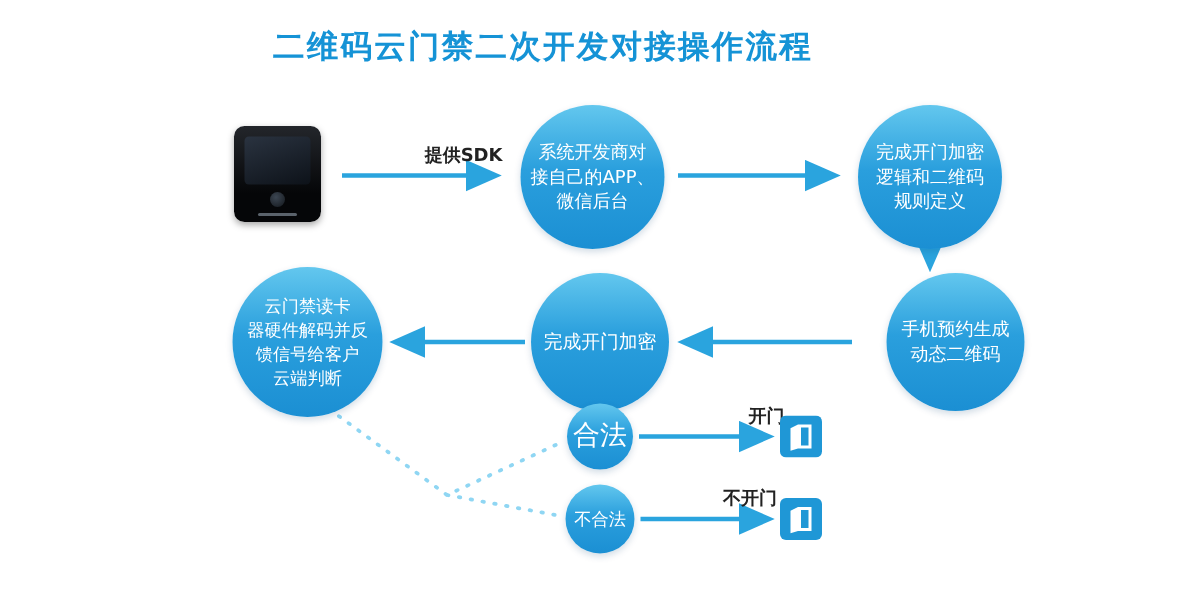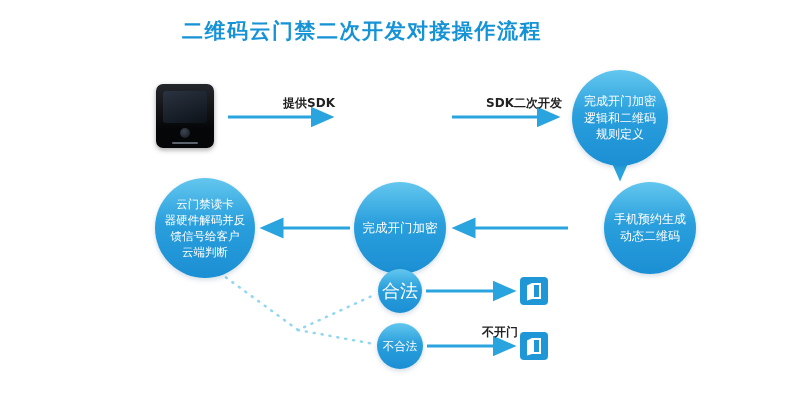--- a/index.html
+++ b/index.html
@@ -11,21 +11,21 @@
 
   .overlay { position:absolute; top:0; left:0; z-index:1; pointer-events:none; }
 
   .node { position:absolute; z-index:2; border-radius:50%;
           background:linear-gradient(180deg,#63c7ee 0%,#2a9fdd 45%,#1b8fd3 100%);
           color:#ffffff; display:flex; align-items:center; justify-content:center;
           text-align:center; white-space:pre-line; line-height:1.4;
           box-shadow:0 2px 5px rgba(0,60,110,0.18); }
   .n-developer { left:347px; top:70px;  width:96px;  height:96px;  font-size:12px; }
   .n-encrypt   { left:572px; top:70px;  width:96px;  height:96px;  font-size:12px;text-align:center; }
-  .n-qrcode    { left:604px; top:182px; width:92px;  height:92px;  font-size:12px; }
+  .n-qrcode    { left:591px; top:182px; width:92px;  height:92px;  font-size:12px; }
   .n-scan      { left:354px; top:182px; width:92px;  height:92px;  font-size:12.5px; }
   .n-reader    { left:155px; top:178px; width:100px; height:100px; font-size:11.5px; }
   .n-legal     { left:378px; top:269px; width:44px;  height:44px;  font-size:18px; }
   .n-illegal   { left:377px; top:323px; width:46px;  height:46px;  font-size:11.5px; }
 
   .flow-label { position:absolute; z-index:2; color:#222222; font-size:12px;
                 font-weight:bold; width:110px; text-align:right; }
   .l-sdk     { left:225px; top:95px; }
   .l-sdk2    { left:452px; top:95px; }
   .l-open    { left:413px; top:269px; }
@@ -72,35 +72,38 @@
   </svg>
 
   <div class="device">
     <div class="device-screen"></div>
     <div class="device-dot"></div>
     <div class="device-brand">
         <span></span>
       </div>
   </div>
 
+  <div class="node n-developer">系统开发商对
+接自己的APP、
+微信后台</div>
   <div class="node n-encrypt">完成开门加密
 逻辑和二维码
 规则定义</div>
   <div class="node n-qrcode">手机预约生成
 动态二维码</div>
   <div class="node n-scan">完成开门加密</div>
   <div class="node n-reader">云门禁读卡
 器硬件解码并反
 馈信号给客户
 云端判断</div>
   <div class="node n-legal">合法</div>
   <div class="node n-illegal">不合法</div>
 
   <div class="flow-label l-sdk">提供SDK</div>
-  <div class="flow-label l-sdk2">SDK二次开发</div>
+  <div class="flow-label l-open">开门</div>
   <div class="flow-label l-noopen">不开门</div>
 
   <svg class="door" style="left:520px; top:277px;" viewBox="0 0 28 28">
     <rect x="0" y="0" width="28" height="28" rx="4" fill="#1f97d6"></rect>
     <rect x="12" y="6" width="9" height="16" fill="#ffffff"></rect>
     <rect x="14" y="8" width="5" height="12" fill="#1f97d6"></rect>
     <path d="M12 6 L7 8.5 L7 23.5 L12 22 Z" fill="#ffffff"></path>
   </svg>
   <svg class="door" style="left:520px; top:332px;" viewBox="0 0 28 28">
     <rect x="0" y="0" width="28" height="28" rx="4" fill="#1f97d6"></rect>

